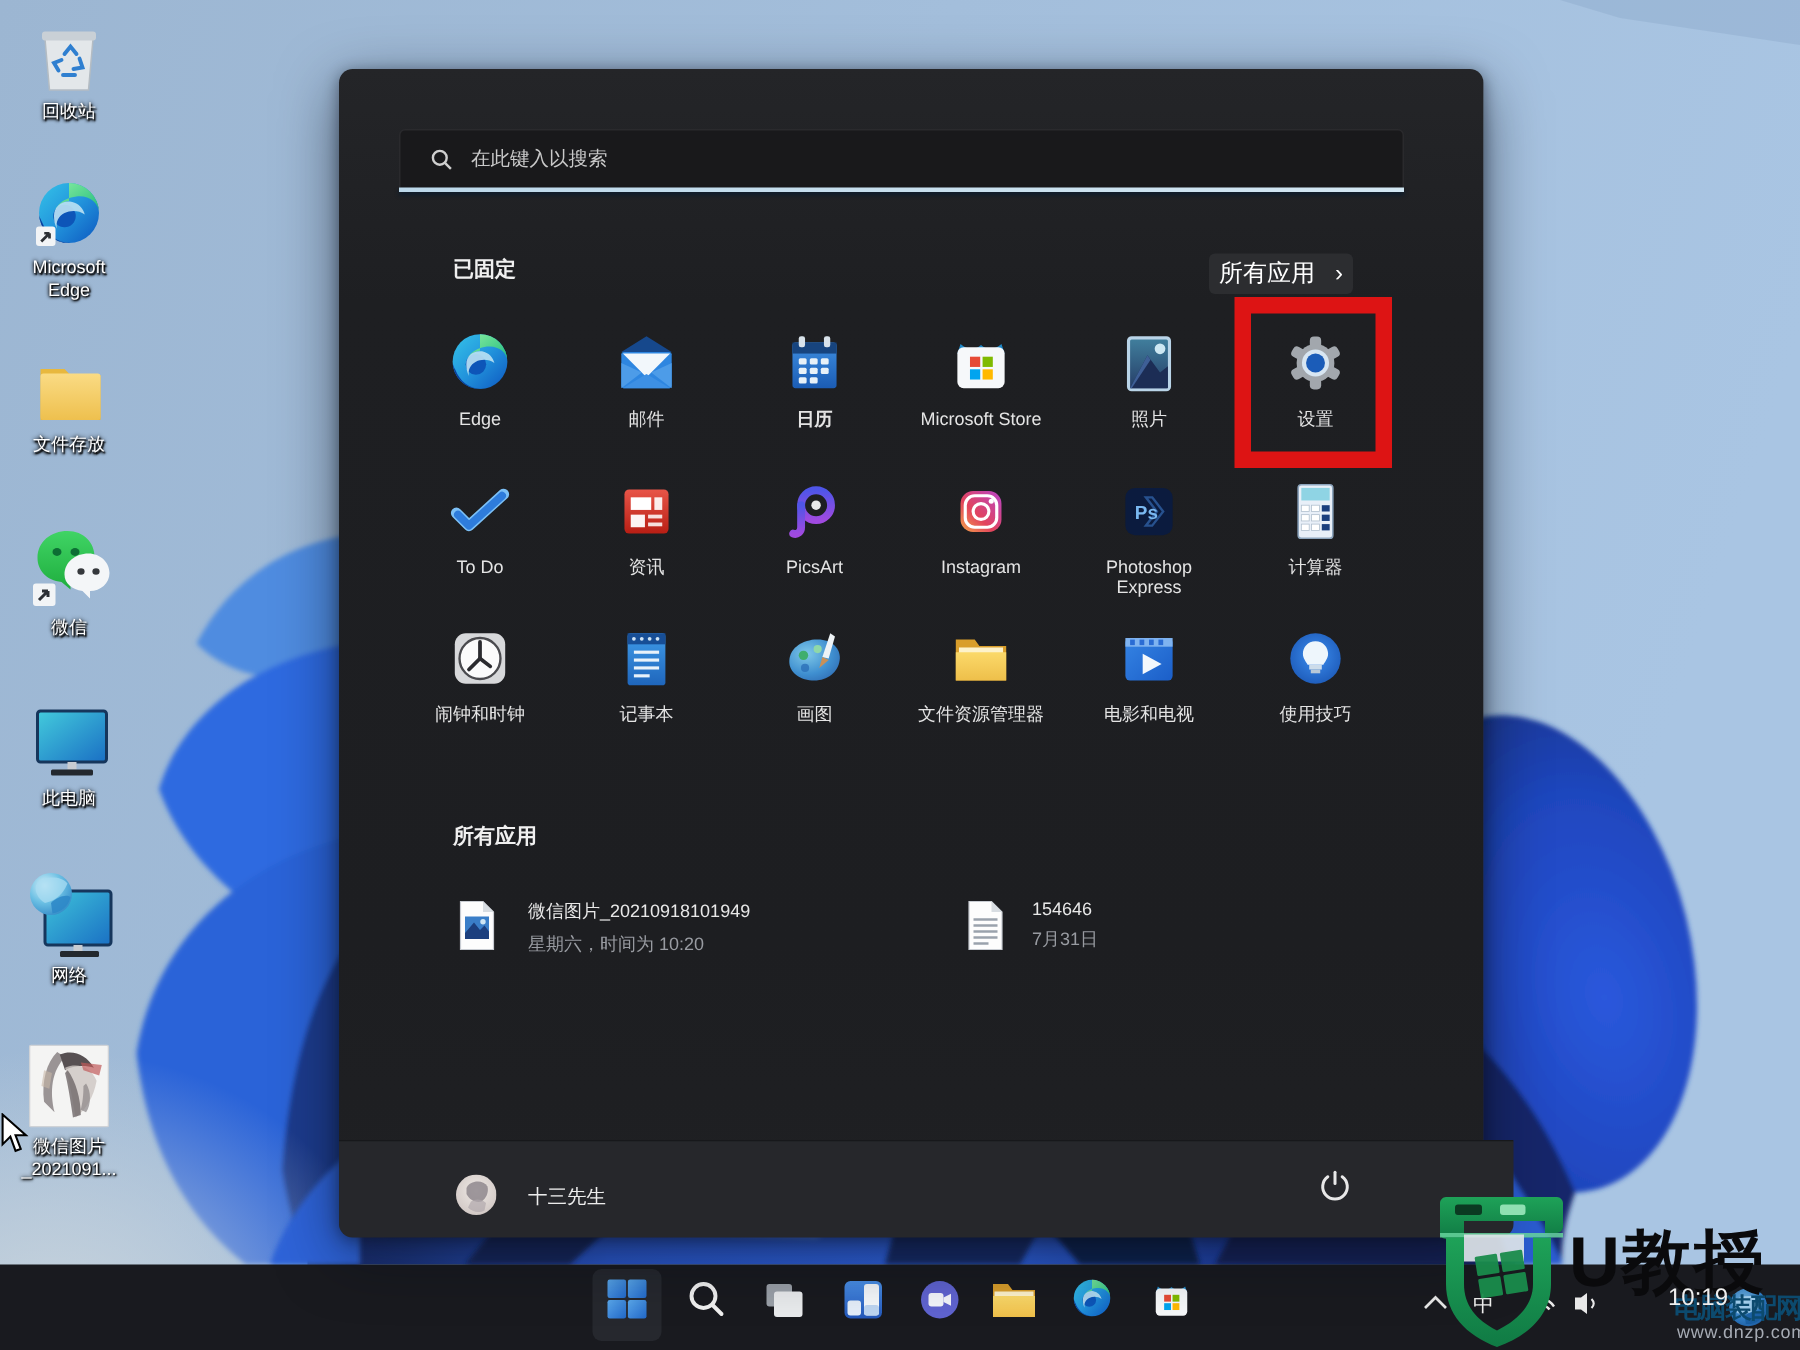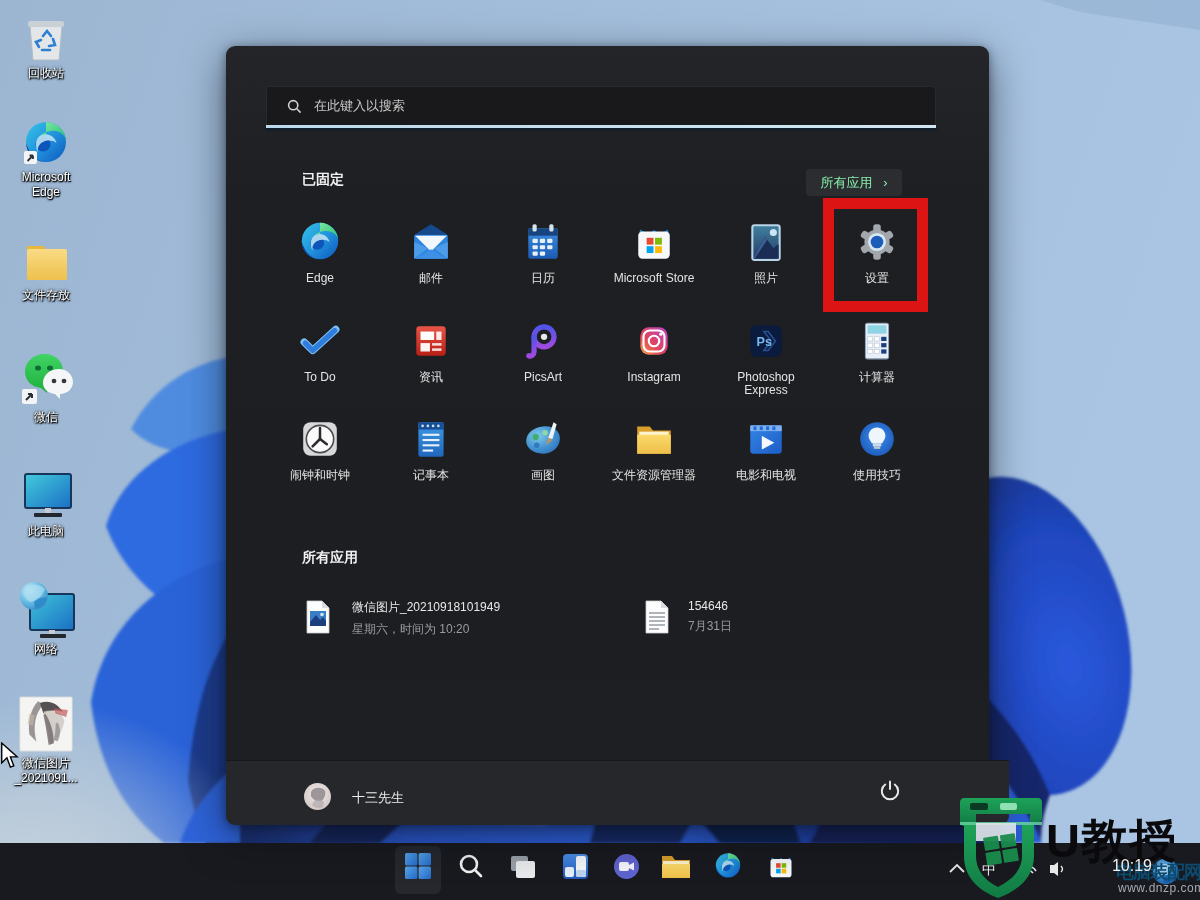--- a/index.html
+++ b/index.html
@@ -16,21 +16,21 @@
  background:linear-gradient(180deg,#242528 0%,#1e1f22 20%,#1d1e21 75%,#1f2023 100%);
  border-radius:9px;z-index:10;
  box-shadow:0 12px 40px rgba(8,12,24,.55),0 2px 10px rgba(8,12,24,.45);}
 #searchbox{position:absolute;left:40px;top:40px;width:668px;height:38px;
  background:#19191b;border-radius:4px 4px 0 0;border:1px solid #2a2a2d;border-bottom:none;
  display:flex;align-items:center;color:#c9c9c9;font-size:13px;}
 #searchul{position:absolute;left:40px;top:79px;width:670px;height:3px;
  background:linear-gradient(90deg,#bcd8ea,#d2e6f2);box-shadow:0 2px 3px #0b1c2e;}
 .mh{position:absolute;color:#f0f0f0;font-size:14px;font-weight:bold;}
 #allapps{position:absolute;left:580px;top:123px;width:96px;height:27px;background:#2c2d30;
- border-radius:4px;color:#86efac;font-size:13px;display:flex;align-items:center;justify-content:center;}
+ border-radius:4px;color:#ffffff;font-size:16px;display:flex;align-items:center;justify-content:center;}
 .tile{position:absolute;width:112px;text-align:center;z-index:11;}
 .tlabel{margin-top:5px;color:#e4e4e4;font-size:12px;line-height:13px;}
 #redbox{position:absolute;left:597px;top:152px;width:83px;height:92px;
  border:11px solid #dd1414;z-index:12;}
 .ritem{position:absolute;z-index:11;}
 .rt1{color:#e8e8e8;font-size:12px;}
 .rt2{color:#989ba1;font-size:12px;margin-top:5px;}
 #botbar{position:absolute;left:0;top:714px;width:100%;height:64px;
  background:#26272b;border-top:1px solid #17181b;border-radius:0 0 9px 9px;padding-left:20px;}
 
@@ -241,21 +241,21 @@
   </svg><div class="tlabel">Edge</div></div>
  <div class="tile" style="left:149px;top:175px;">
   <svg width="42" height="42" viewBox="0 0 40 40">
    <polygon points="4,13 20,3 36,13" fill="#16488c"></polygon>
    <rect x="4" y="13" width="32" height="23" rx="1.5" fill="#2e86e0"></rect>
    <polygon points="5,14 35,14 20,29" fill="#f2f7fb"></polygon>
    <polygon points="4,36 17,26 4,20" fill="#4d9ce8"></polygon>
    <polygon points="36,36 23,26 36,20" fill="#4d9ce8"></polygon>
    <polygon points="5,36 20,27 35,36" fill="#3d90e4"></polygon>
   </svg><div class="tlabel">邮件</div></div>
- <div class="tile" style="left:261px;top:175px;">
+ <div class="tile" style="left:261px;top:175px;font-weight:bold;">
   <svg width="42" height="42" viewBox="0 0 40 40">
    <defs>
           <linearGradient id="calg" x1="0" y1="0" x2="0" y2="1">
     <stop offset="0" stop-color="#3e8ee0"></stop>
             <stop offset="1" stop-color="#1b5cb4"></stop>
           </linearGradient>
         </defs>
    <rect x="6" y="7" width="28" height="29" rx="2" fill="url(#calg)"></rect>
    <rect x="6" y="7" width="28" height="7" fill="#17447e"></rect>
    <rect x="10" y="3" width="4" height="7" rx="1.5" fill="#d8e2ea"></rect>

